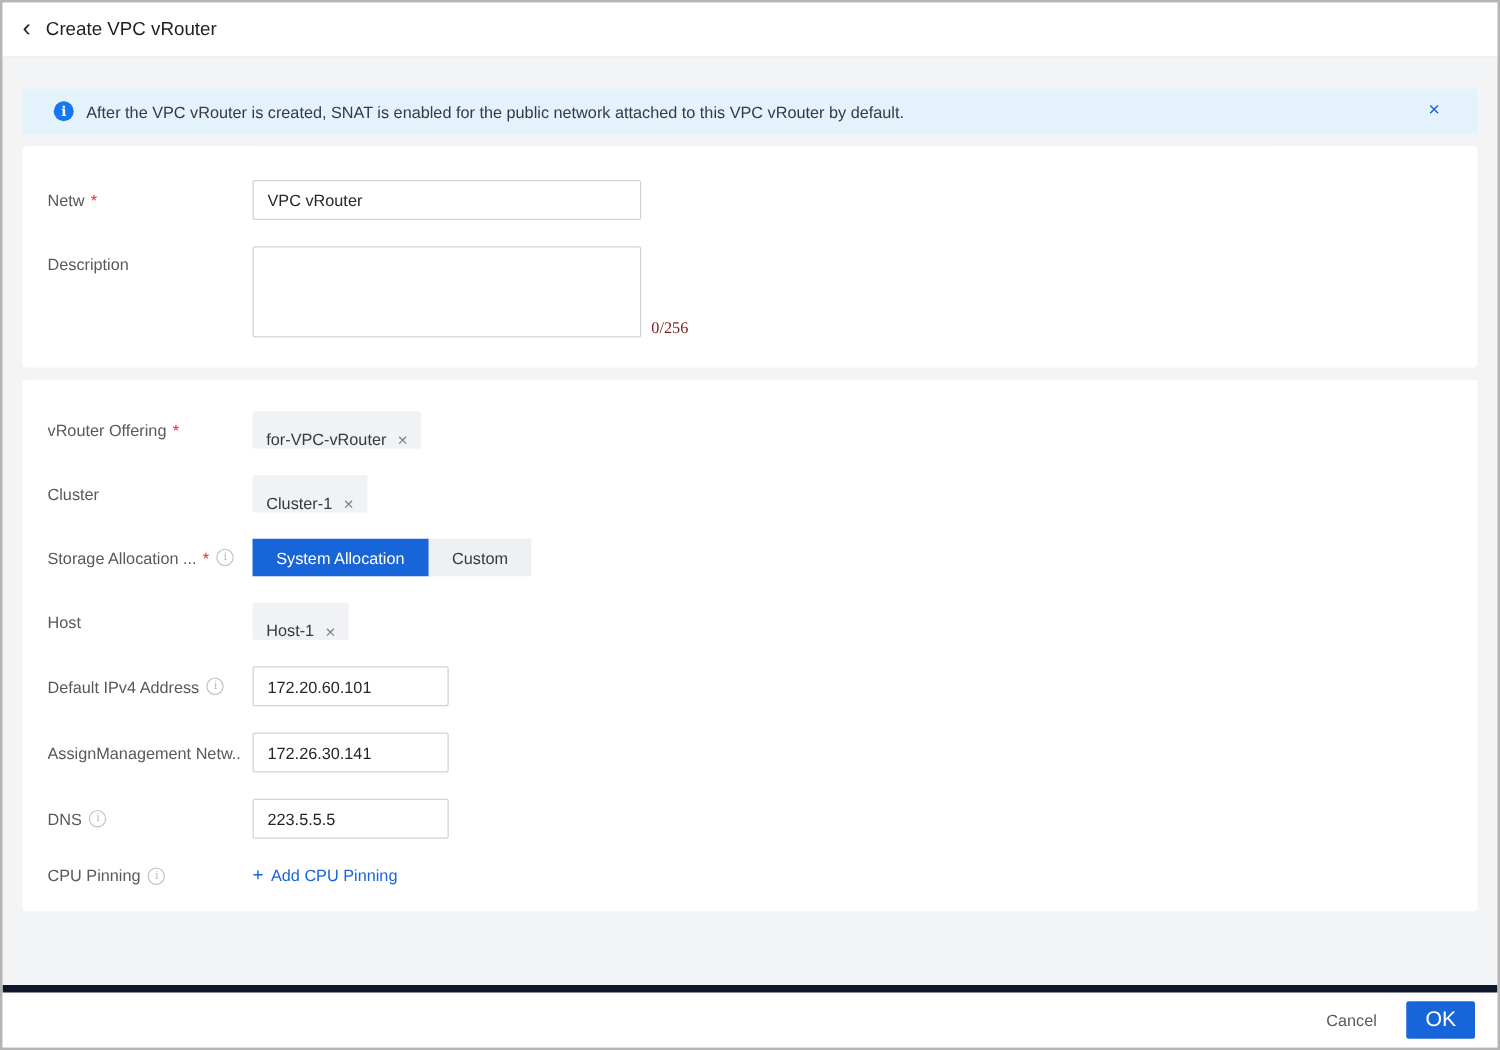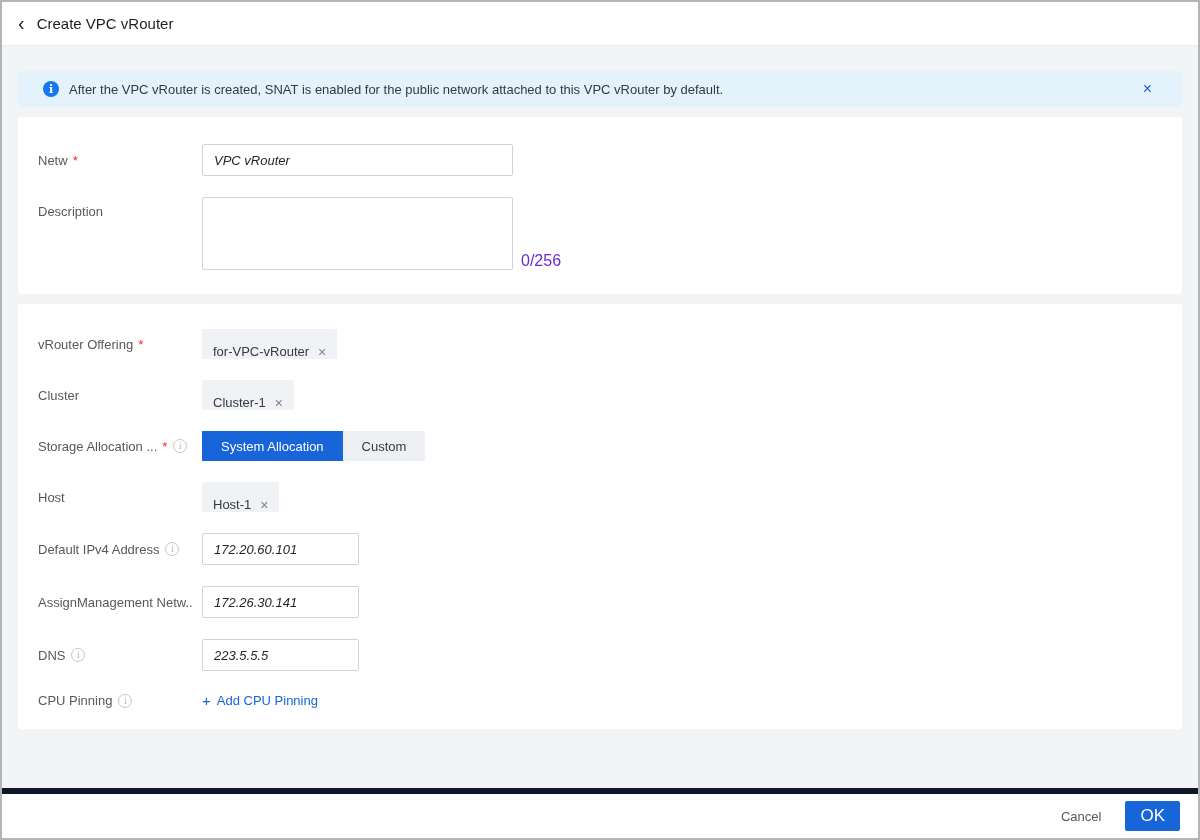--- a/index.html
+++ b/index.html
@@ -80,32 +80,32 @@
     width: 14px; height: 14px; border: 1px solid #c3c7cc; border-radius: 50%;
     color: #b7bcc2; font-size: 9px; margin-left: 6px; flex: 0 0 14px;
     font-family: "DejaVu Serif", serif; font-style: normal;
   }
 
   input.text-input {
     height: 30px; width: 311px;
     border: 1px solid #cfd3d7; border-radius: 2px;
     padding: 15px 11px; font-size: 13px; color: #262626;
     font-family: "Liberation Sans", sans-serif;
-    outline: none; background: #fff; font-style: italic;
+    outline: none; background: #fff;
   }
   input.text-input.small { width: 157px; height: 28px; }
   textarea.desc-area {
     height: 73px; width: 311px;
     border: 1px solid #cfd3d7; border-radius: 2px;
     padding: 6px 11px; font-size: 13px; color: #262626;
     font-family: "Liberation Sans", sans-serif;
     resize: none; outline: none; background: #fff;
   }
   .desc-wrap { display: flex; align-items: flex-end; }
-  .char-counter { color: #6d28d9; font-size: 16px; margin-left: 8px; }
+  .char-counter { color: #7f1d1d; font-size: 13px; margin-left: 8px; font-family: Liberation Serif, serif; }
 
   .tag {
     display: inline-flex; align-items: flex-end;
     height: 30px; background: #f0f2f5; border-radius: 2px;
     padding: 0 11px; color: #343a40; font-size: 13px;
   }
   .tag-close {
     margin-left: 9px; color: #7d838a; font-size: 14px; line-height: 1;
     cursor: pointer;
   }

